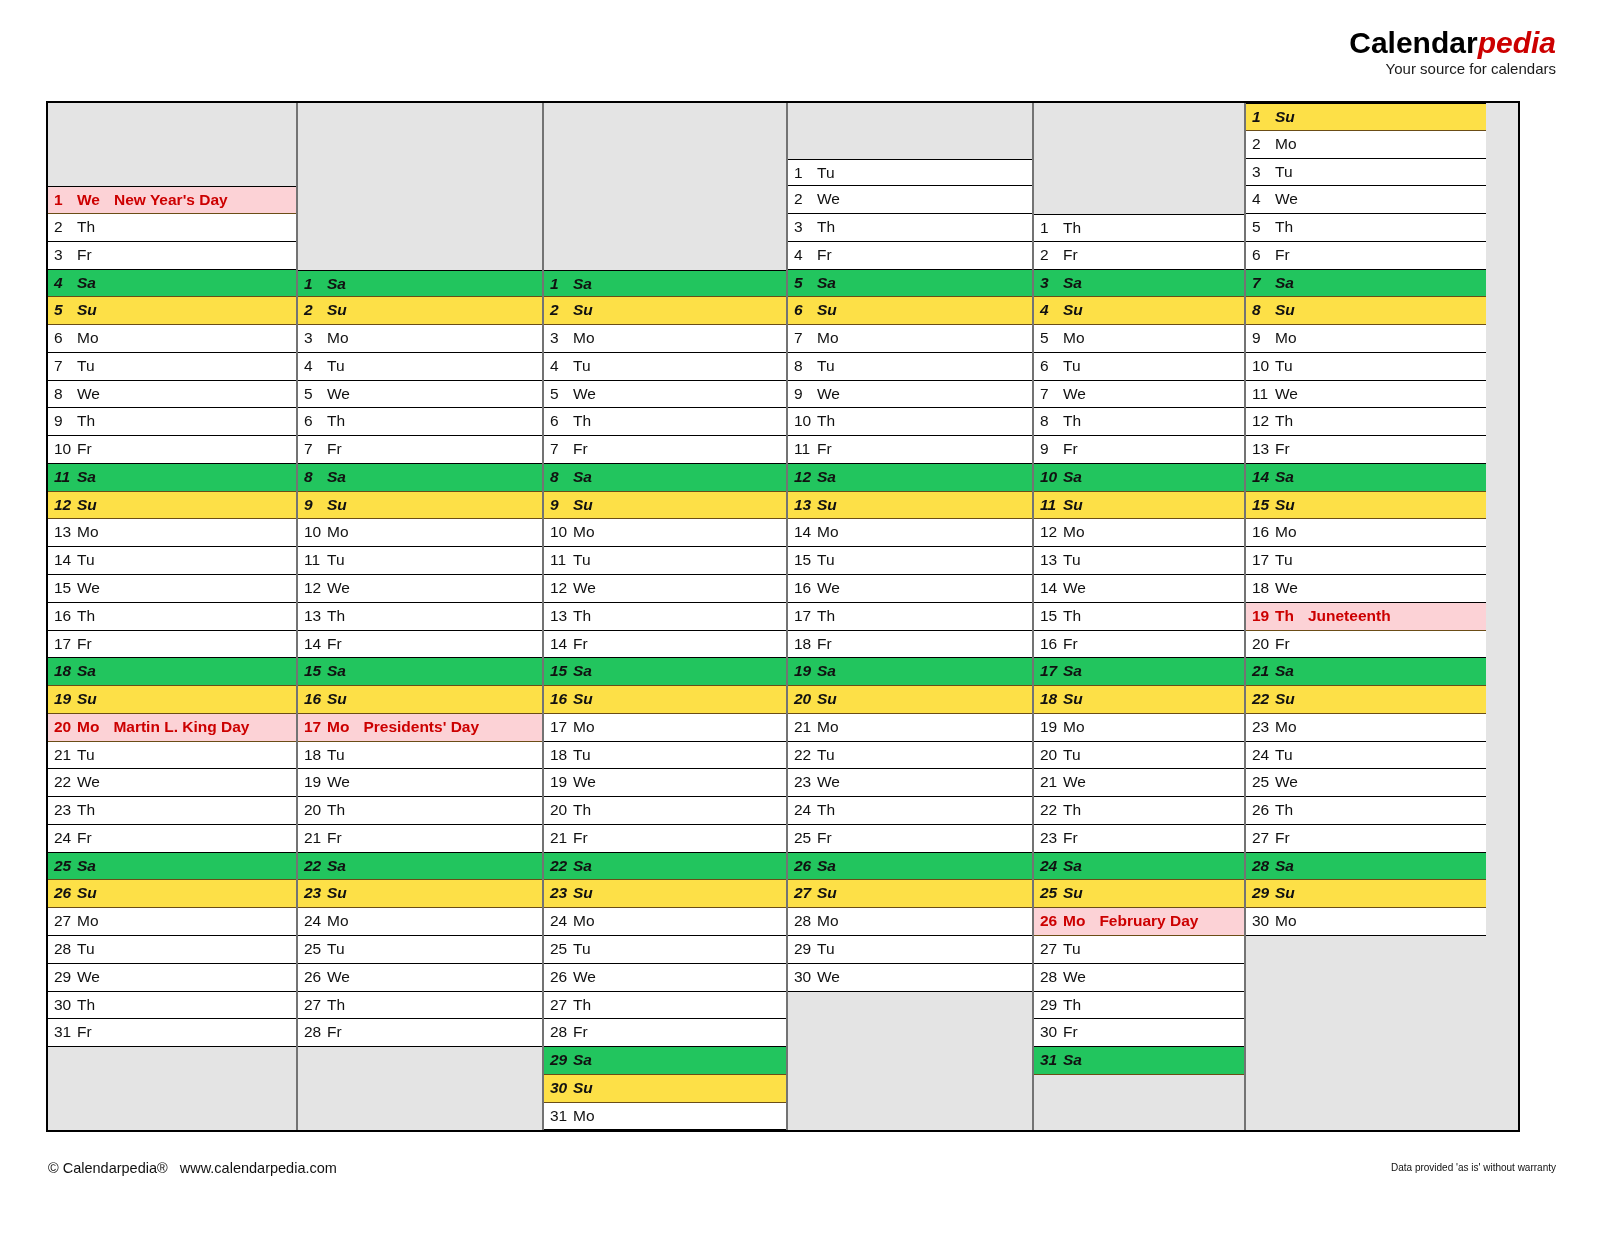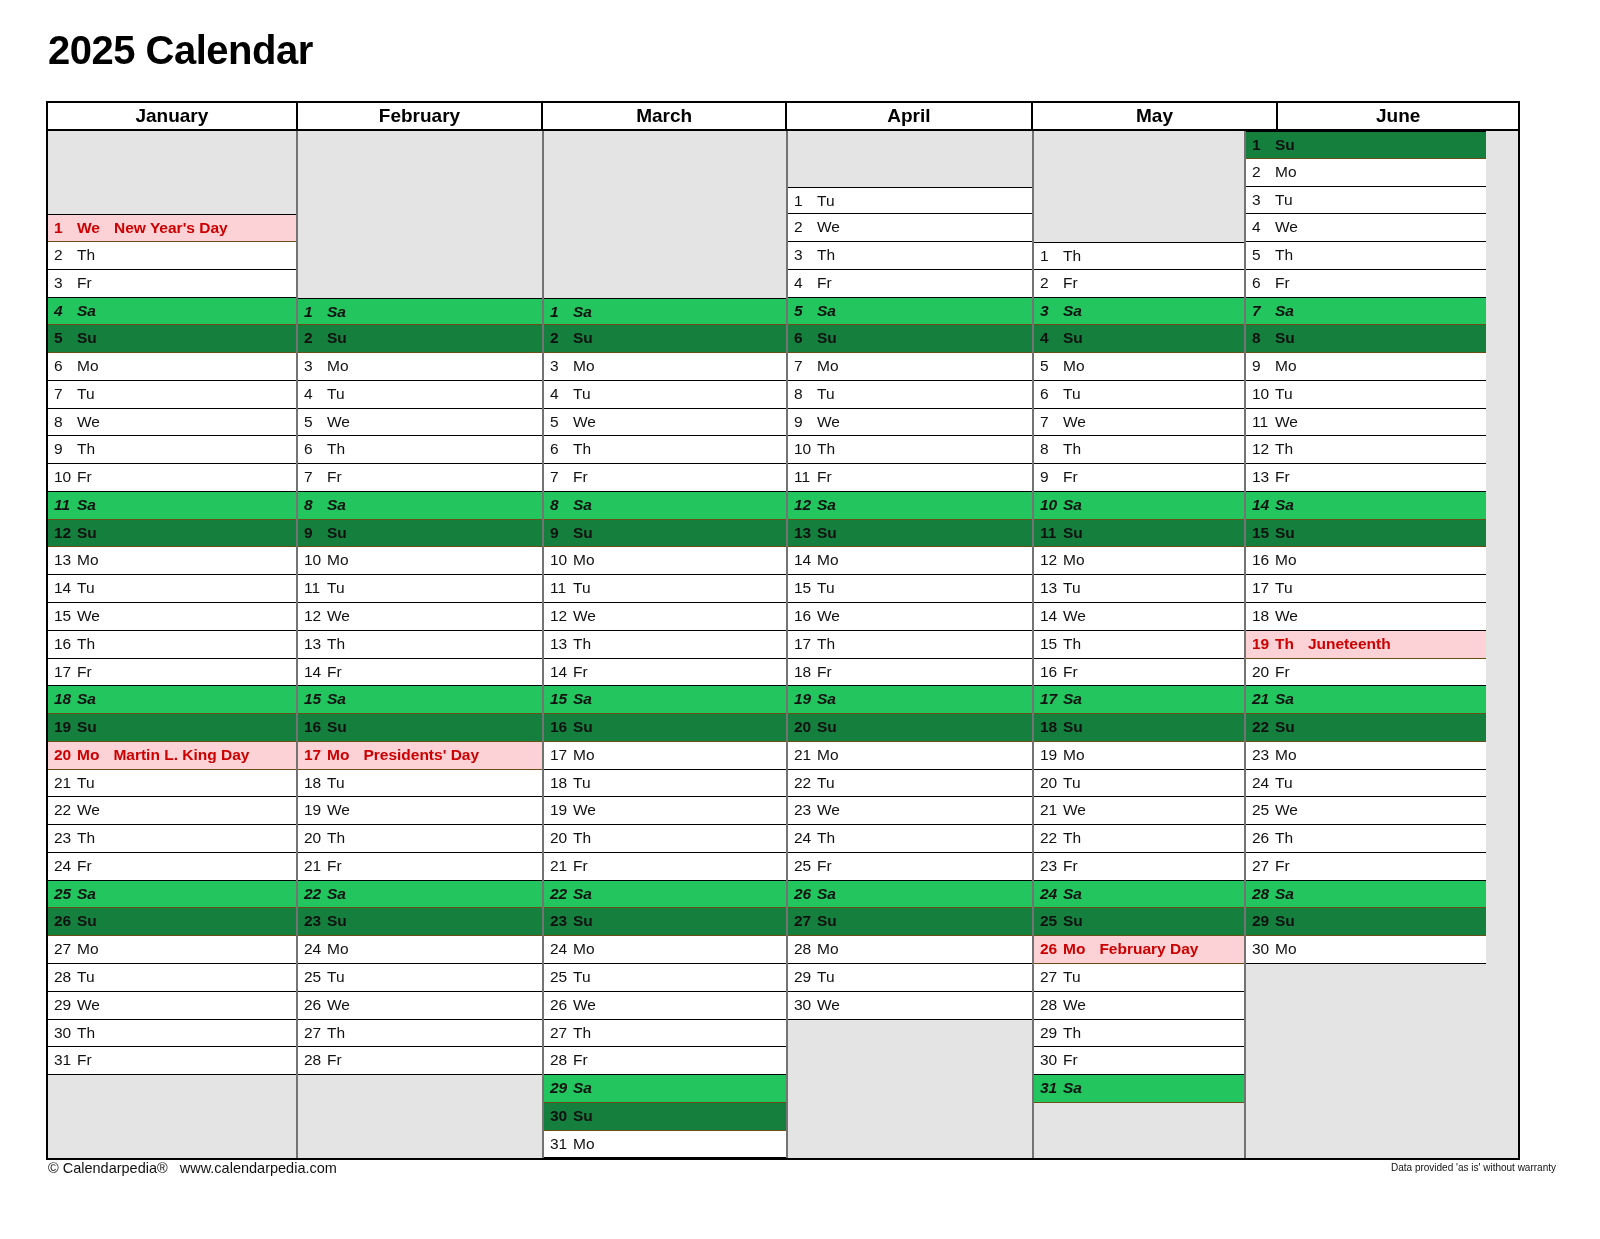--- a/index.html
+++ b/index.html
@@ -137,23 +137,24 @@
   }
 
   
   .day-row.sat {
     background: #22c55e;
     font-weight: bold;
     border-bottom: 1.6px solid #6b4d16;
     font-style: italic;
   }
   .day-row.sun {
-    background: #15803d;
+    background: #fde047;
     font-weight: bold;
     border-bottom: 1.6px solid #6b4d16;
+    font-style: italic;
   }
   .day-row.hol {
     background: #fcd2d6;
     font-weight: bold;
     color: #cc0000;
     border-bottom: 1.6px solid #6b4d16;
   }
 
   
   #footer {
@@ -179,32 +180,27 @@
     top: 4px;
     font-size: 10px;
     color: #111;
     white-space: nowrap;
   }
 </style>
 </head>
 <body>
 
 <div id="header">
-  <div id="page-title">2025 Calendar</div>
+  <div id="brand">
+    <div id="brand-name"><span>Calendar</span><span class="brand-accent">pedia</span></div>
+    <div id="brand-tagline">Your source for calendars</div>
+  </div>
 </div>
 
 <div id="calendar">
-  <div id="month-head">
-      <div class="month-head-cell" style="width: 250px;">January</div>
-      <div class="month-head-cell" style="width: 246px;">February</div>
-      <div class="month-head-cell" style="width: 244px;">March</div>
-      <div class="month-head-cell" style="width: 246px;">April</div>
-      <div class="month-head-cell" style="width: 246px;">May</div>
-      <div class="month-head-cell" style="width: 240px;">June</div>
-    </div>
   <div id="months-body">
       <div class="month-col" style="width: 250px;">
         <div class="day-row spacer"></div>
         <div class="day-row spacer"></div>
         <div class="day-row spacer"></div>
         <div class="day-row hol first-of-month"><span class="dnum">1</span><span class="dwd">We</span><span class="dhol">New Year's Day</span></div>
         <div class="day-row "><span class="dnum">2</span><span class="dwd">Th</span></div>
         <div class="day-row "><span class="dnum">3</span><span class="dwd">Fr</span></div>
         <div class="day-row sat"><span class="dnum">4</span><span class="dwd">Sa</span></div>
         <div class="day-row sun"><span class="dnum">5</span><span class="dwd">Su</span></div>

